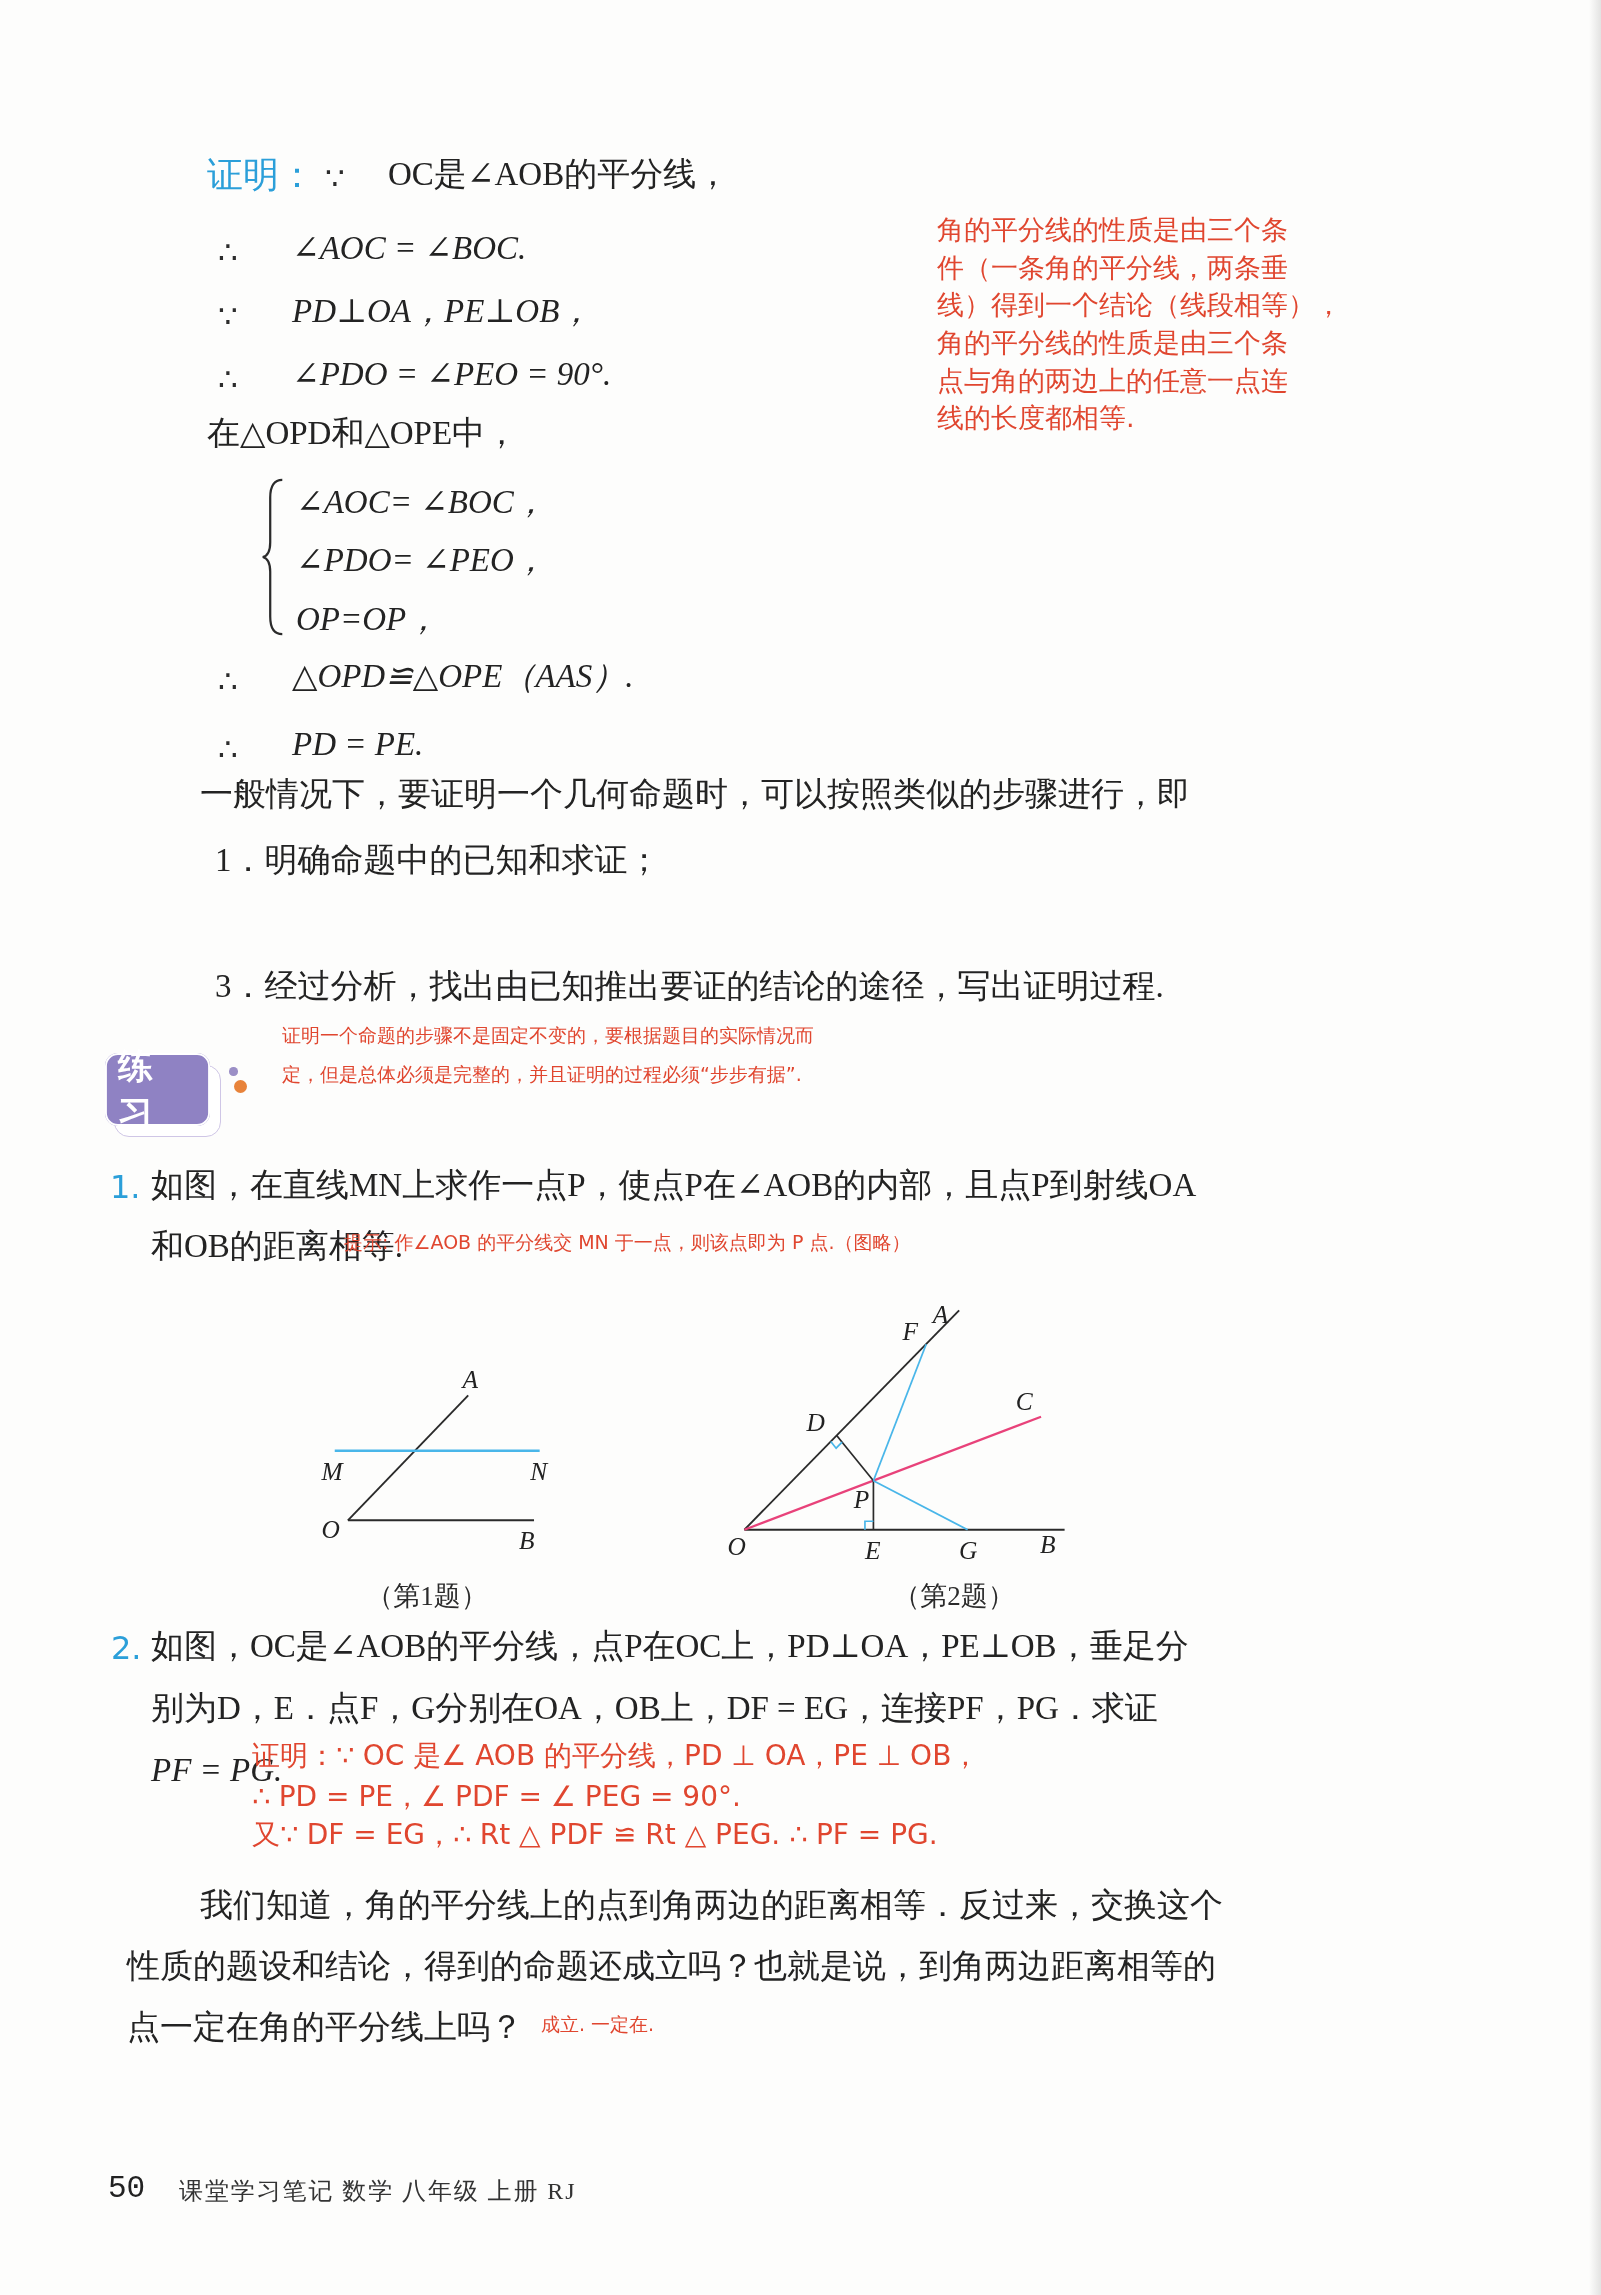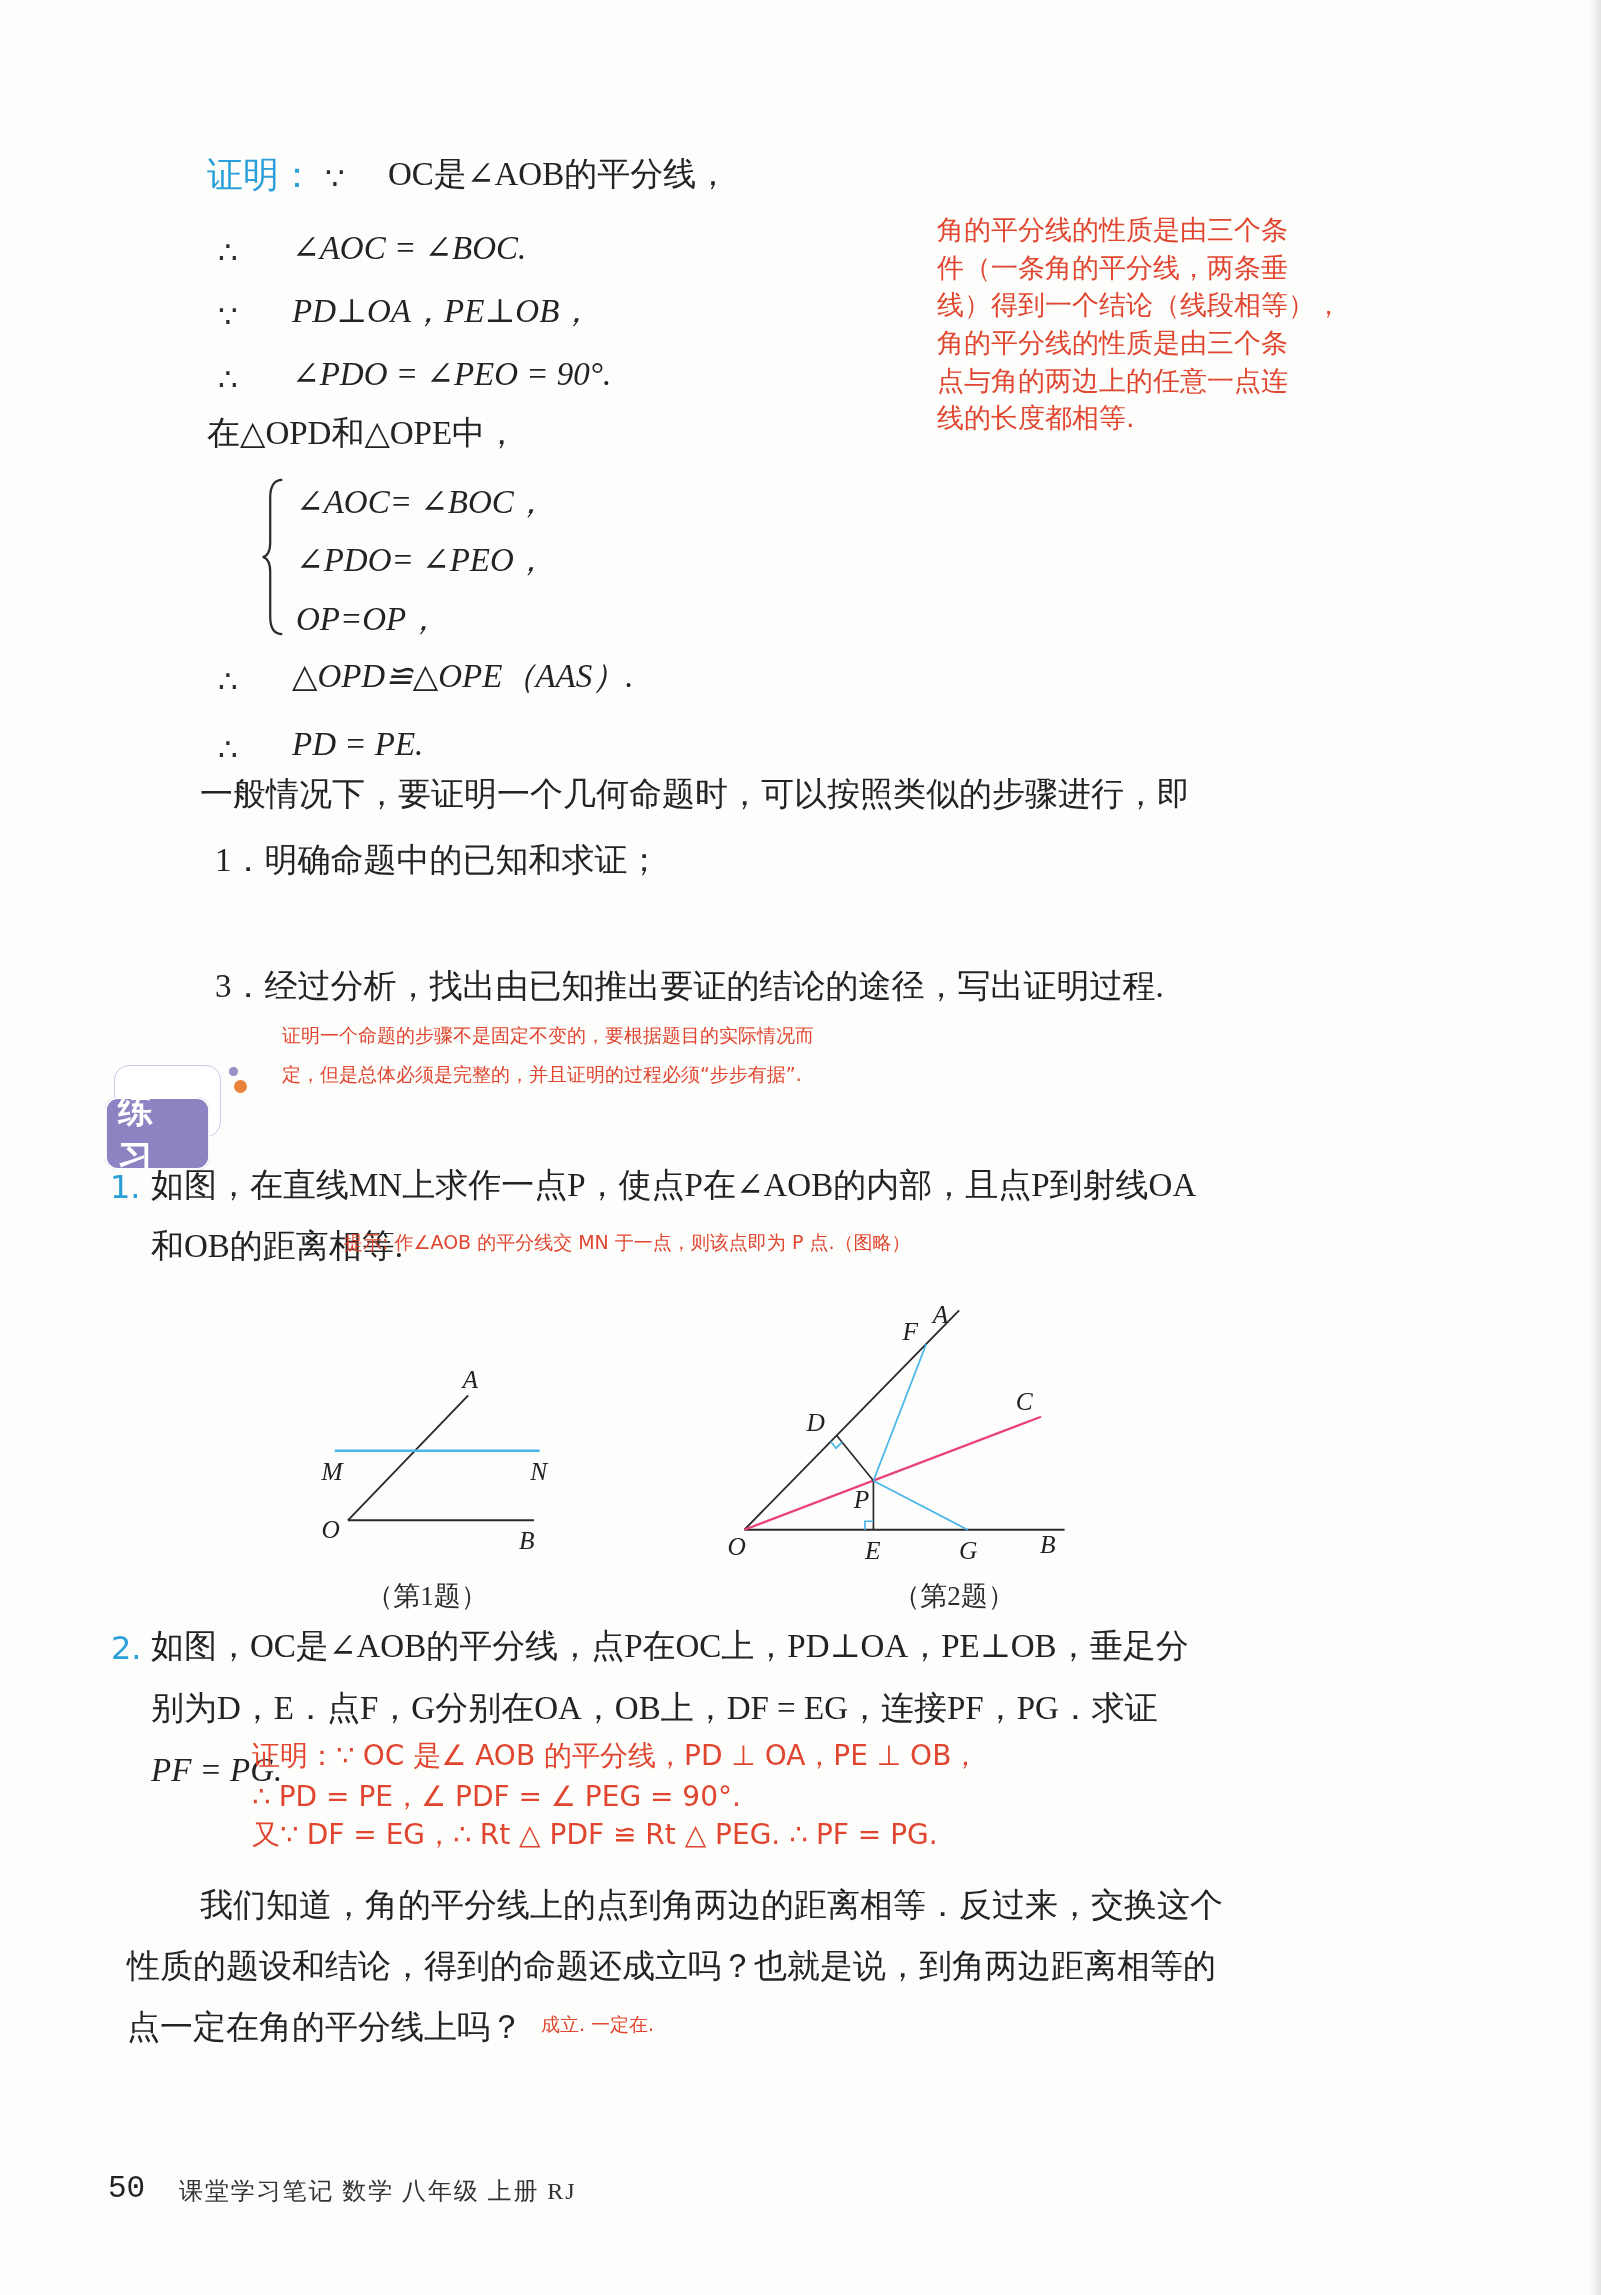--- a/index.html
+++ b/index.html
@@ -12,21 +12,21 @@
   .pre{font-size:31px;color:#2c2c2c;}
   .proof-lbl{font-family:"DejaVu Sans","Liberation Sans",sans-serif;font-weight:400;
              font-size:36px;color:var(--accent-blue,#2b9fd9);}
   .num{color:var(--accent-blue,#2b9fd9);font-family:"DejaVu Sans",sans-serif;font-size:32px;}
   .red{color:var(--annotation-red,#e0462f);font-family:"DejaVu Sans","Liberation Sans",sans-serif;
        font-size:19px;line-height:1.32;}
   .mnote{font-size:27px;line-height:38px;}
   .badge{position:absolute;left:105px;top:1053px;width:105px;height:73px;
          background:var(--badge-purple,#8f82c3);border-radius:13px;z-index:2;
          display:flex;align-items:center;justify-content:center;
-         box-shadow:0 0 0 1.9px #ffffff inset;margin-top:44px;}
+         box-shadow:0 0 0 1.9px #ffffff inset;}
   .badge span{color:#fff;font-family:"DejaVu Sans",sans-serif;font-weight:700;
               font-size:35px;letter-spacing:13px;padding-left:13px;}
   .badge-shadow{position:absolute;left:114px;top:1065px;width:105px;height:70px;
                 background:#ffffff;border:1.9px solid #cfc6e6;border-radius:15px;z-index:1;}
   .dot{position:absolute;border-radius:50%;}
   .caption{position:absolute;width:160px;text-align:center;font-size:27px;color:#2b2b2b;}
   svg text{font-family:"Liberation Serif","DejaVu Serif",serif;font-style:italic;
            font-size:27px;fill:#222;}
   .footer-num{font-family:Liberation Mono, monospace;font-size:31px;color:#222;}
   .footer-txt{font-size:24px;color:#333;letter-spacing:1.9px;}

